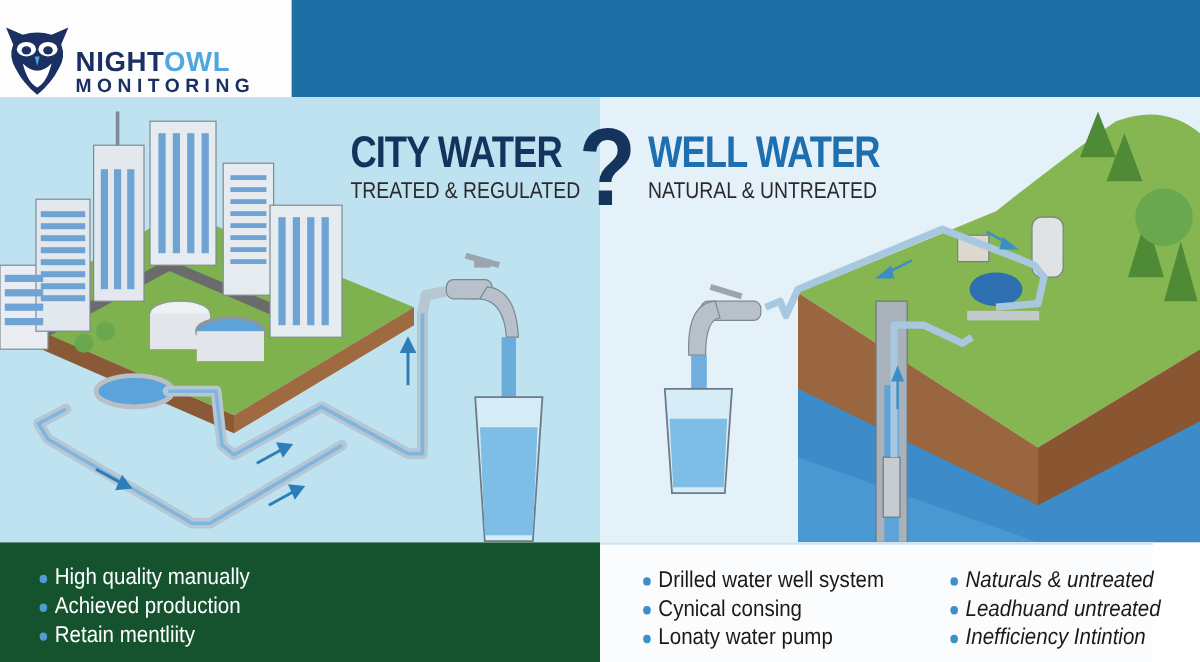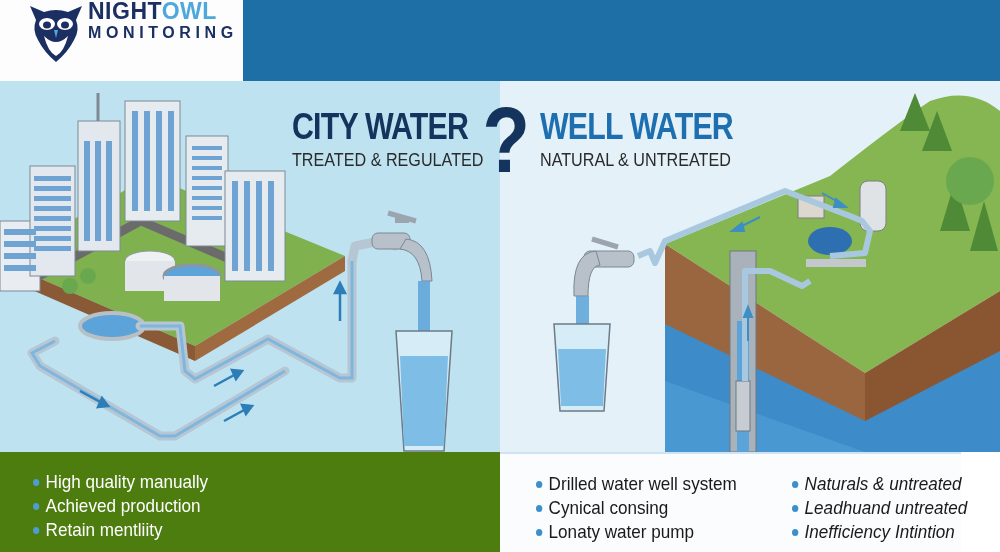--- a/index.html
+++ b/index.html
@@ -1,37 +1,37 @@
 <!DOCTYPE html>
 <html><head>
 <meta charset="utf-8">
 <style>
   * { margin:0; padding:0; box-sizing:border-box; }
   html, body { width:1000px; height:552px; overflow:hidden; background:#fff; }
   body { position:relative; font-family:"Liberation Sans", sans-serif; }
 
   .header-band { position:absolute; left:0; top:0; width:1000px; height:81px; background:#1e6fa6; }
-  .logo-box { position:absolute; left:0; top:0; width:243px; height:81px; background:#fdfdfd; display:flex; align-items:flex-start; padding-left:28px; }
+  .logo-box { position:absolute; left:0; top:0; width:243px; height:81px; background:#fdfdfd; display:flex; align-items:flex-end; padding-left:3px; }
   .logo-owl { width:56px; height:64px; }
   .logo-text { margin-left:4px; display:flex; flex-direction:column; line-height:1; }
   .logo-text .l1 { font-family:"Liberation Sans", sans-serif; font-weight:900; font-size:23px; letter-spacing:0.5px; }
   .logo-text .l1 .night { color:#1b2f63; }
   .logo-text .l1 .owl { color:#4ea8dc; }
   .logo-text .l2 { font-weight:700; font-size:16px; letter-spacing:4.6px; color:#1b2f63; margin-top:2px; }
 
   .panel-left { position:absolute; left:0; top:81px; width:500px; height:371px; background:#bfe2f0; overflow:hidden; }
   .panel-right { position:absolute; left:500px; top:81px; width:500px; height:371px; background:#e5f1f9; overflow:hidden; }
 
   .title-city { position:absolute; left:292px; top:106px; font-family:"Liberation Sans", sans-serif; font-weight:900; font-size:37px; color:#14345e; letter-spacing:-1px; transform:scaleX(0.82); transform-origin:left; white-space:nowrap; }
   .sub-city { position:absolute; left:292px; top:149px; font-size:19px; color:#2a2a2a; transform:scaleX(0.85); transform-origin:left; white-space:nowrap; }
   .qmark { position:absolute; left:478px; top:94px; font-weight:900; font-size:92px; color:#14345e; line-height:1; transform:scaleX(0.85); }
   .title-well { position:absolute; left:540px; top:106px; font-weight:900; font-size:37px; color:#1e6fb0; letter-spacing:-1px; transform:scaleX(0.82); transform-origin:left; white-space:nowrap; }
   .sub-well { position:absolute; left:540px; top:149px; font-size:19px; color:#2a2a2a; transform:scaleX(0.85); transform-origin:left; white-space:nowrap; }
 
-  .bottom-left { position:absolute; left:0; top:452px; width:500px; height:100px; background:#4d7c0f; }
+  .bottom-left { position:absolute; left:0; top:452px; width:500px; height:100px; background:#14532d; }
   .bottom-right { position:absolute; left:500px; top:452px; width:461px; height:100px; background:#fbfcfd; border-top:2px solid #cfe4f2;}
   .bullets { position:absolute; top:18px; list-style:none; }
   .bullets li { font-size:19px; line-height:24px; white-space:nowrap; transform:scaleX(0.9); transform-origin:left; position:relative; padding-left:14px; }
   .bullets li::before { content:""; position:absolute; left:0; top:9px; width:7px; height:7px; border-radius:50%; background:#4f9cd0; }
   .bottom-left .bullets li { color:#ffffff; }
   .bottom-right .bullets li { color:#1a1a1a; }
   .bottom-right .bullets li::before { background:#3d8fc9; }
 
   svg.scene { position:absolute; left:0; top:0; }
 </style>

